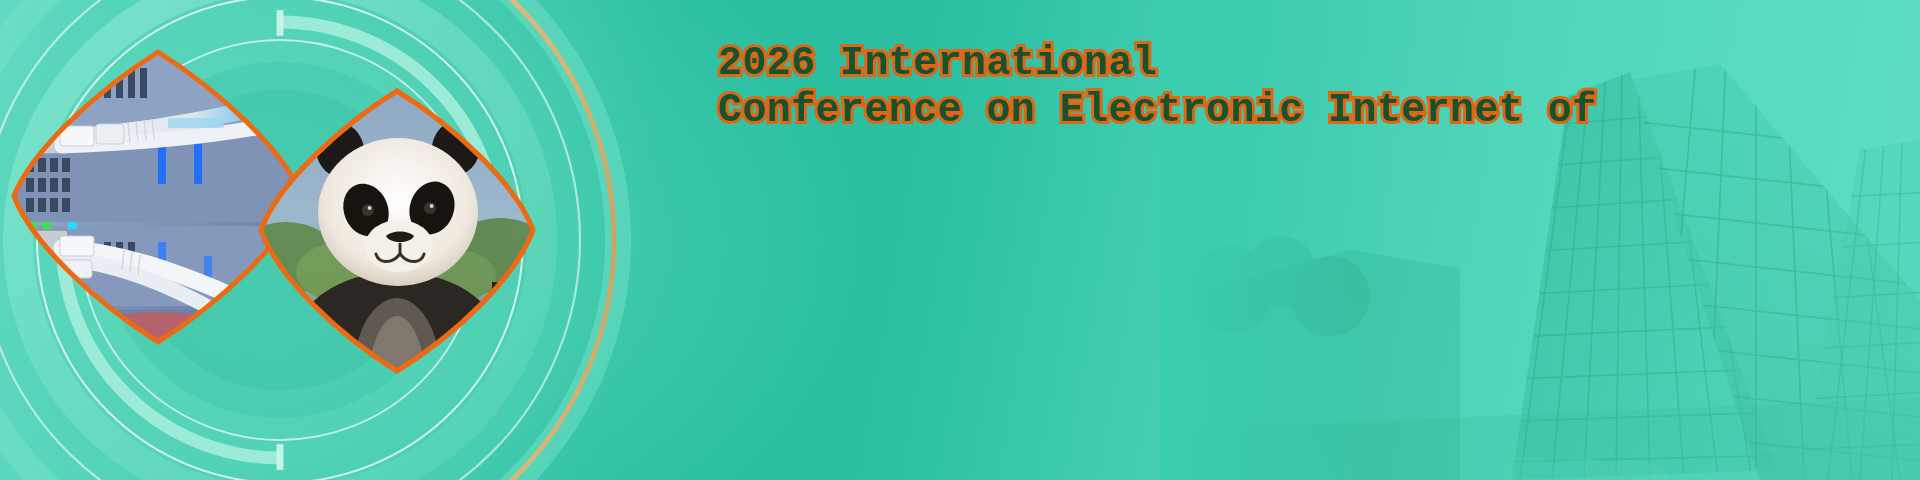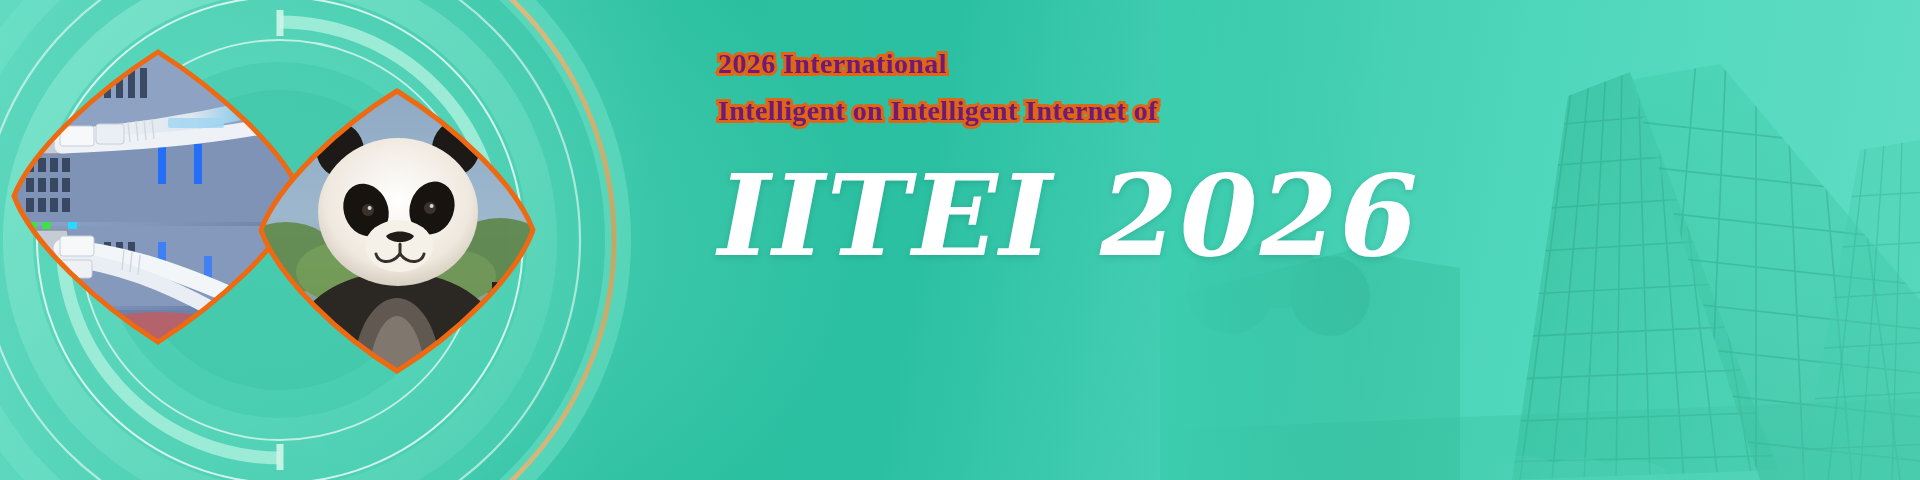--- a/index.html
+++ b/index.html
@@ -60,26 +60,26 @@
     overflow:hidden;
   }
 
   
   .text-col{
     position:absolute;
     left:718px; top:40px;
     width:1130px; height:400px;
   }
   .title-line{
-    font-family:Liberation Serif, serif;
+    font-family:Liberation Mono, monospace;
     font-weight:700;
-    font-size:28px;
+    font-size:40px;
     line-height:47px;
     letter-spacing:.4px;
-    color:#701a75;
+    color:#14532d;
     -webkit-text-stroke:6px #df6615;
     paint-order:stroke fill;
     white-space:nowrap;
   }
   .acronym{
     margin-top:26px;
     font-family:"DejaVu Serif",serif;
     font-style:italic;
     font-weight:700;
     font-size:112px;
@@ -401,20 +401,17 @@
       <path d="M144 168 C134 180 122 176 120 168" stroke="#37302a" stroke-width="3" fill="none" stroke-linecap="round"></path>
       <path d="M144 168 C154 180 166 176 168 168" stroke="#37302a" stroke-width="3" fill="none" stroke-linecap="round"></path>
     </g>
 
     <path d="M141 5 C198 40 260 98 277 144 C260 192 198 250 141 285
              C84 250 22 192 5 144 C22 98 84 40 141 5 Z" fill="none" stroke="#ee6a12" stroke-width="5"></path>
   </svg>
 
   <div class="text-col">
     <div class="title-line">2026 International</div>
-    <div class="title-line">Intelligent on Intelligent Internet of</div>
-
-    <div class="acronym">
-      <span>IITEI</span><span class="yr">2026</span>
-    </div>
+    <div class="title-line">Conference on Electronic Internet of</div>
+
   </div>
 
 </div>
 
 </body></html>

